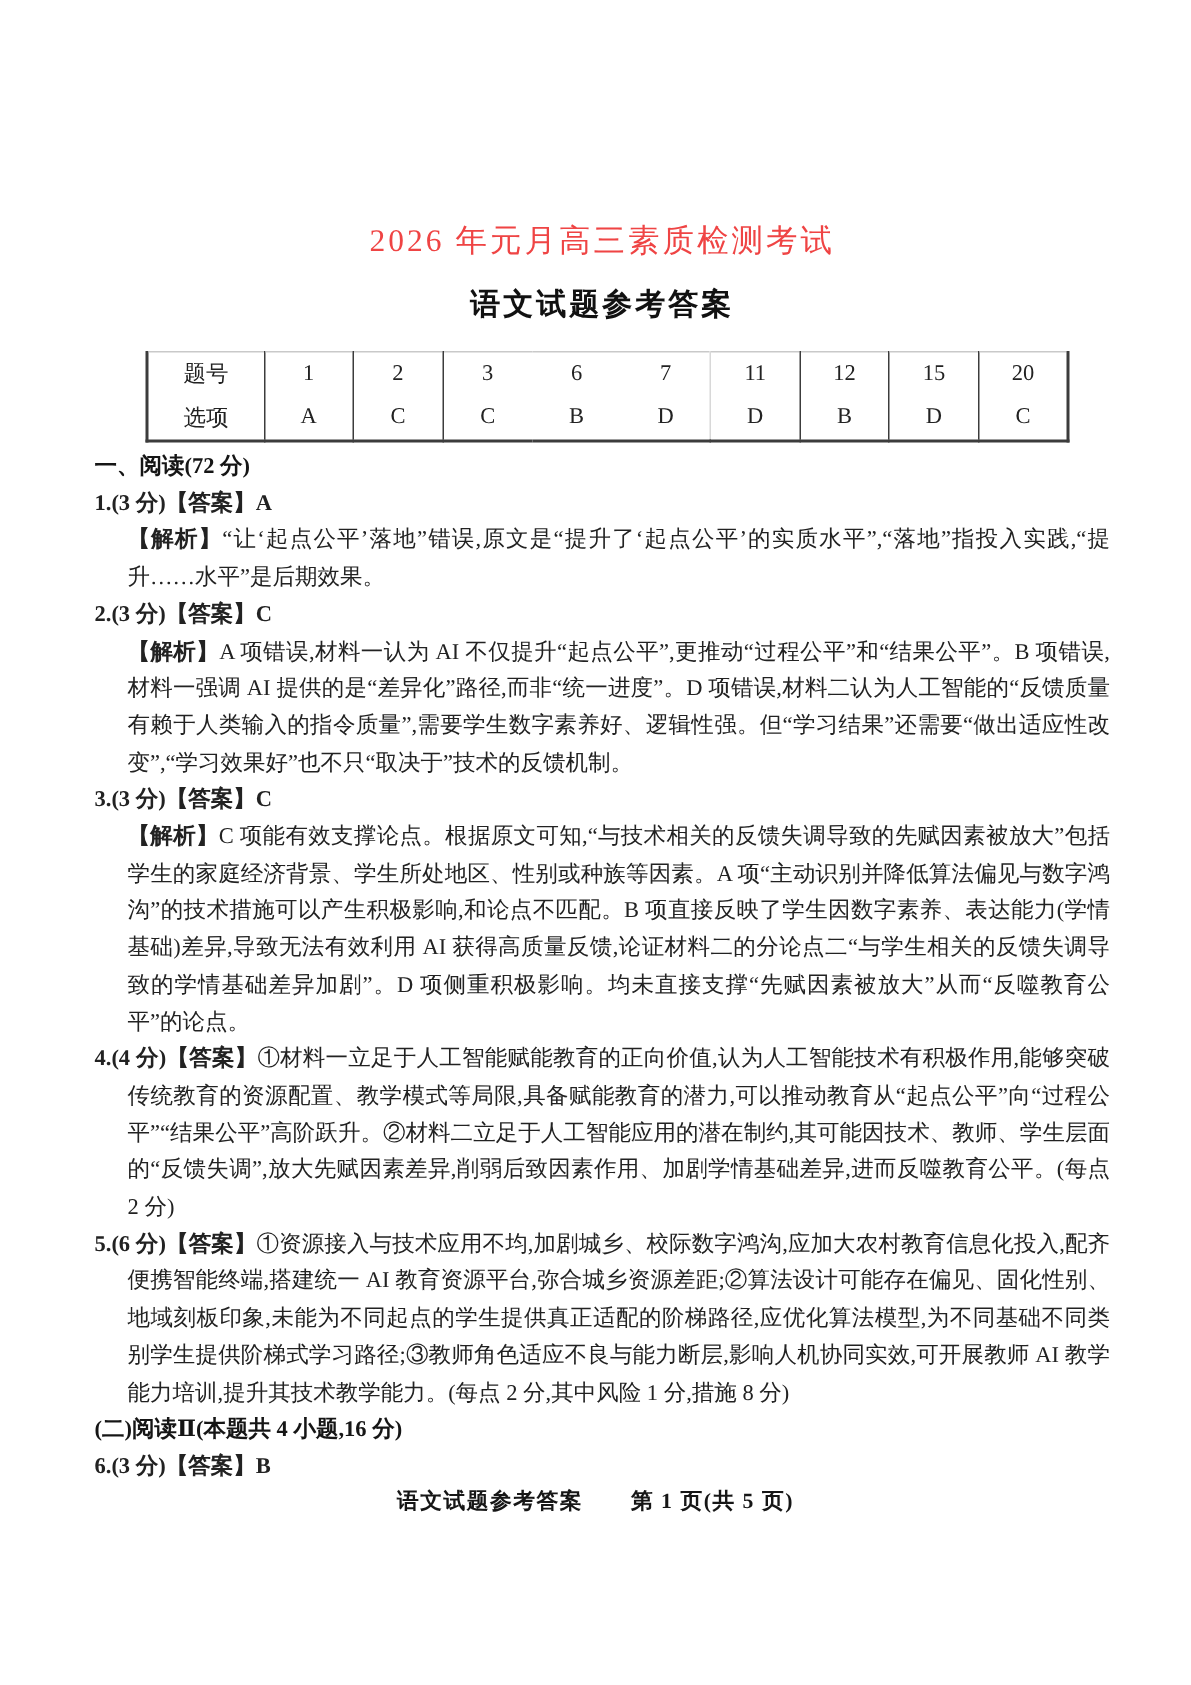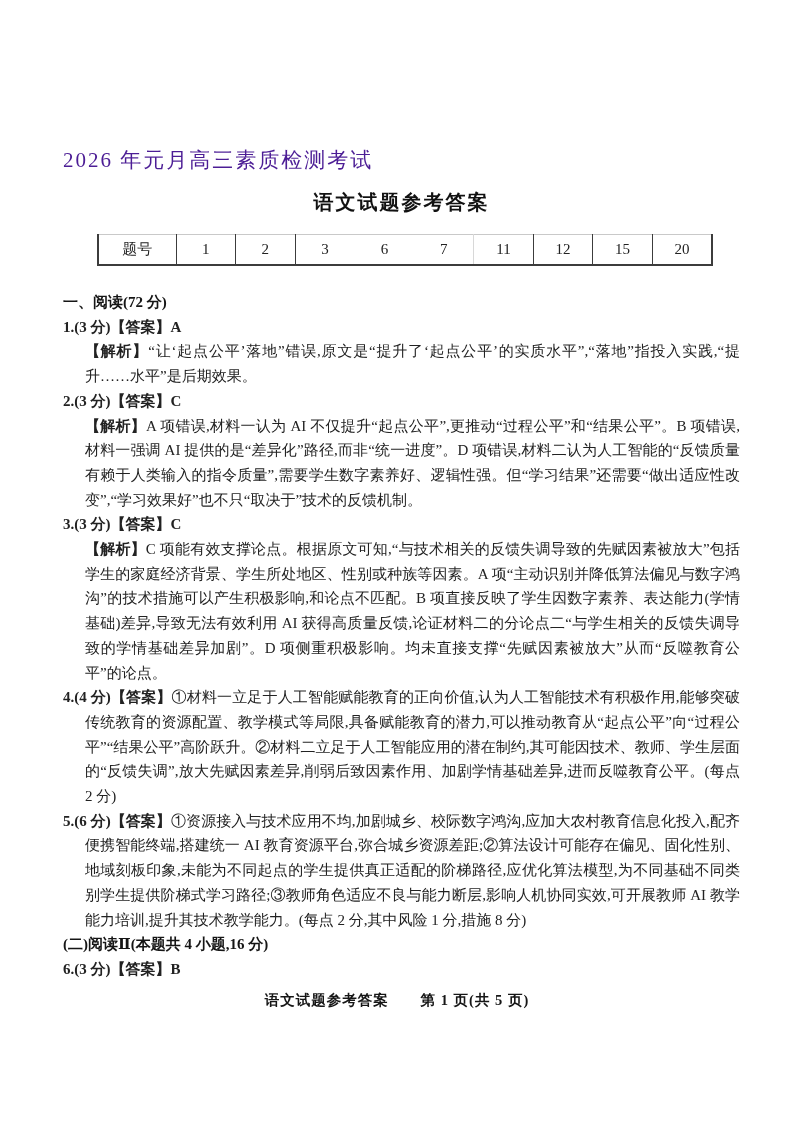--- a/index.html
+++ b/index.html
@@ -2,39 +2,39 @@
 <html><head>
 <meta charset="utf-8">
 <style>
   html,body { margin:0; padding:0; }
   body {
     width:794px; height:1123px; background:#ffffff; position:relative; overflow:hidden;
     font-family:"Liberation Serif","DejaVu Serif",serif; color:#1e1e1e;
   }
   .doc { position:absolute; left:63px; top:146px; width:677px; }
   .title {
-    margin:0; text-align:left; font-size:21px; font-weight:normal;
-    letter-spacing:2px; color:#4c1d95;
+    margin:0; text-align:center; font-size:21px; font-weight:normal;
+    letter-spacing:2px; color:#ef4444;
   }
   .subtitle {
     margin:15px 0 0 0; text-align:center; font-size:20px; font-weight:bold;
     letter-spacing:2px; color:#111;
     font-family:"Liberation Sans","DejaVu Sans",sans-serif;
   }
   table.ans-table {
     border-collapse:collapse; table-layout:fixed; width:616px;
     margin:18px 0 0 34px; text-align:center; font-size:15px; color:#222;
     border:2px solid #3c3c3c; border-top:1px solid #c9c9c9;font-family:Liberation Serif, serif;
   }
   .ans-table td { height:29px; padding:0; border-right:1.5px solid #3c3c3c; }
   .ans-table td:nth-child(4), .ans-table td:nth-child(5) { border-right:0; }
   .ans-table td:nth-child(6) { border-right:1px solid #d8d8d8; }
   .ans-table td:last-child { border-right:0; }
   col.c-lbl { width:78px; }
-  .content { margin-top:24px; font-size:15px; line-height:24.7px; text-align:justify; color:#222; }
+  .content { margin-top:4px; font-size:15px; line-height:24.7px; text-align:justify; color:#222; }
   .content p { margin:0; }
   .b { font-weight:bold; }
   .h { font-weight:bold; color:#151515; }
   .exp { padding-left:22px; }
   .hang { padding-left:22px; text-indent:-22px; }
   .footer {
     position:absolute; left:0; top:991px; width:794px; text-align:center;
     font-size:14.5px; font-weight:bold; letter-spacing:1px; color:#161616;
   }
   .footer .gap { margin-left:2.2em; }
@@ -65,20 +65,32 @@
       <td>1</td>
       <td>2</td>
       <td>3</td>
       <td>6</td>
       <td>7</td>
       <td>11</td>
       <td>12</td>
       <td>15</td>
       <td>20</td>
     </tr>
+    <tr>
+      <td class="lbl">选项</td>
+      <td>A</td>
+      <td>C</td>
+      <td>C</td>
+      <td>B</td>
+      <td>D</td>
+      <td>D</td>
+      <td>B</td>
+      <td>D</td>
+      <td>C</td>
+    </tr>
   </tbody>
     </table>
 
   <div class="content">
     <p class="h">一、阅读(72 分)</p>
 
     <p class="b"><span>1.(3 分)</span><span>【答案】</span><span>A</span></p>
     <p class="exp"><span class="b">【解析】</span><span>“让‘起点公平’落地”错误,原文是“提升了‘起点公平’的实质水平”,“落地”指投入实践,“提升……水平”是后期效果。</span></p>
 
     <p class="b"><span>2.(3 分)</span><span>【答案】</span><span>C</span></p>

